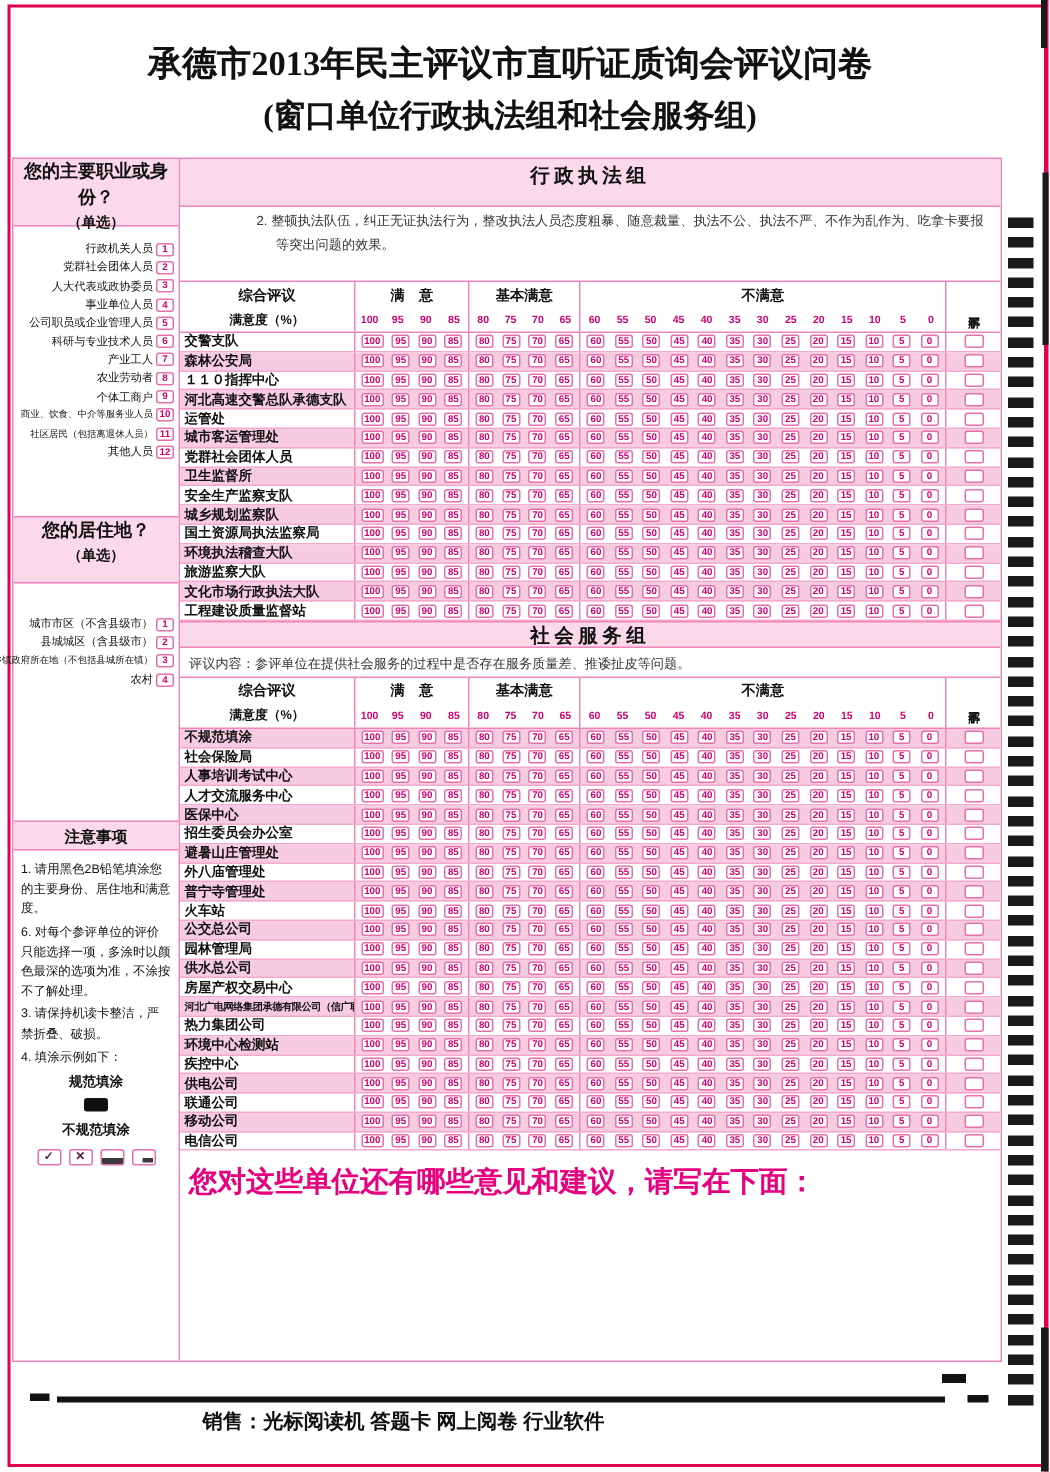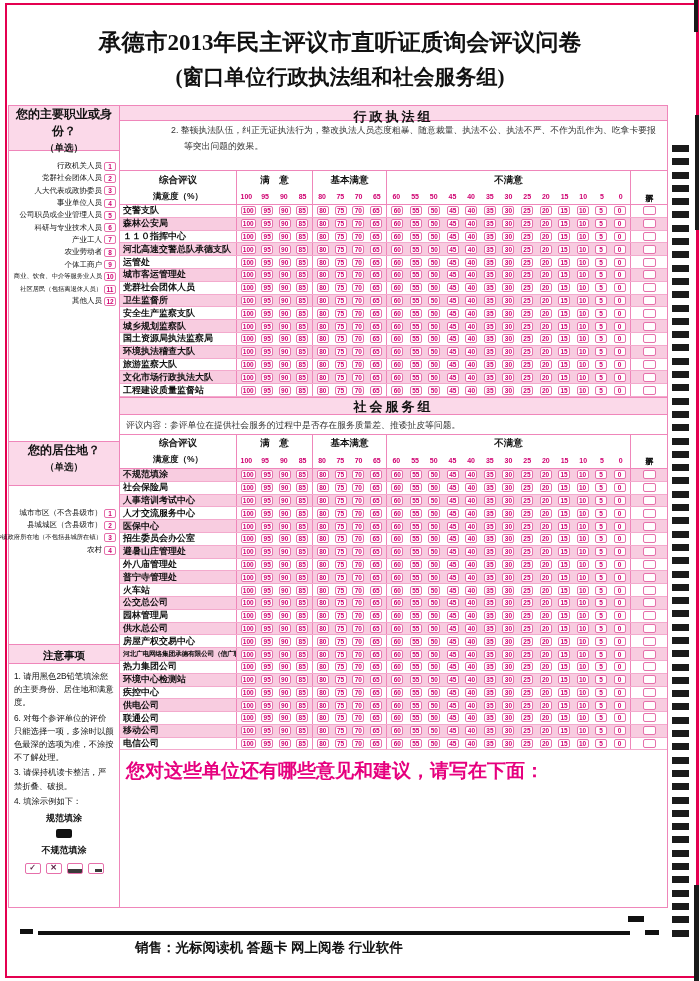--- a/index.html
+++ b/index.html
@@ -24,40 +24,40 @@
     flex-direction:column;box-sizing:border-box;}
   .main{flex:1;display:flex;flex-direction:column;min-width:0;}
   
   .sb-head{background:var(--header-pink);text-align:center;font-weight:bold;
     border-bottom:1px solid var(--border-pink);box-sizing:border-box;}
   .sb-head .l1{font-size:12px;padding-top:0;}
   .sb-head .l2{font-size:9.5px;padding:2px 0 4px;}
   .occ-head{height:45px;}
   .res-head{height:45px;border-top:1px solid var(--border-pink);}
   .notes-head{height:20px;border-top:1px solid var(--border-pink);font-size:10.5px;line-height:20px;}
-  .occ-list{height:290px;padding-top:9px;box-sizing:border-box;}
+  .occ-list{height:193px;padding-top:9px;box-sizing:border-box;}
   .res-list{height:158px;padding-top:21px;box-sizing:border-box;}
   .opt-row{display:flex;align-items:center;justify-content:flex-end;height:12.3px;padding-right:3px;}
   .opt-label{font-size:7.5px;white-space:nowrap;text-align:right;margin-right:2px;}
   .bubble{display:inline-block;box-sizing:border-box;min-width:12px;height:9px;line-height:7.5px;
     font-size:6.5px;font-weight:bold;color:var(--bubble);border:1px solid var(--bubble-border);
     border-radius:2px;background:#fff;text-align:center;padding:0 1px;}
   .notes-body{flex:1;padding:6px 5px 0 5px;font-size:8.3px;line-height:13.2px;}
   .note{margin:0 0 2px 0;}
   .fill-demo{ text-align:center;margin-top:4px;font-size:9px;font-weight:bold;}
   .good-box{width:16px;height:9px;background:#111;border-radius:2px;margin:4px auto 6px;}
   .marks-row{display:flex;justify-content:center;gap:5px;margin-top:6px;}
   .mark-box{width:14px;height:9px;border:1px solid var(--bubble-border);border-radius:2px;
     position:relative;font-size:8px;line-height:8px;color:#5c2246;text-align:center;font-weight:bold;}
   .mark-half{background:linear-gradient(to top,#3a3a3a 45%,transparent 45%);}
   .mark-corner::after{content:"";position:absolute;right:1px;bottom:1px;width:7px;height:3px;background:#3a3a3a;}
   
   .group-bar{background:var(--header-pink);text-align:center;font-weight:bold;font-size:13px;
     letter-spacing:3px;border-bottom:1px solid var(--border-pink);box-sizing:border-box;}
-  .bar-a{height:15px;line-height:21px;}
+  .bar-a{height:32px;line-height:21px;}
   .bar-b{height:18px;line-height:17px;border-top:1px solid var(--border-pink);}
   .desc{box-sizing:border-box;padding:2px 4px 0 6px;font-size:8.8px;line-height:15.5px;color:#333;
     border-bottom:1px solid var(--border-pink);}
   .desc-line{margin:0;}
   .desc-line.indent{padding-left:58px;text-indent:-13px;}
   .desc-a{height:50px;} .desc-b{height:20px;line-height:16px;}
   .rating-header{display:grid;grid-template-columns:116px 76px 74px 1fr 37px;
     grid-template-rows:18px 15px;border-bottom:1px solid var(--border-pink);box-sizing:border-box;}
   .hc{font-weight:bold;font-size:9.5px;display:flex;align-items:center;justify-content:center;
     border-left:1px solid var(--border-pink);box-sizing:border-box;}

